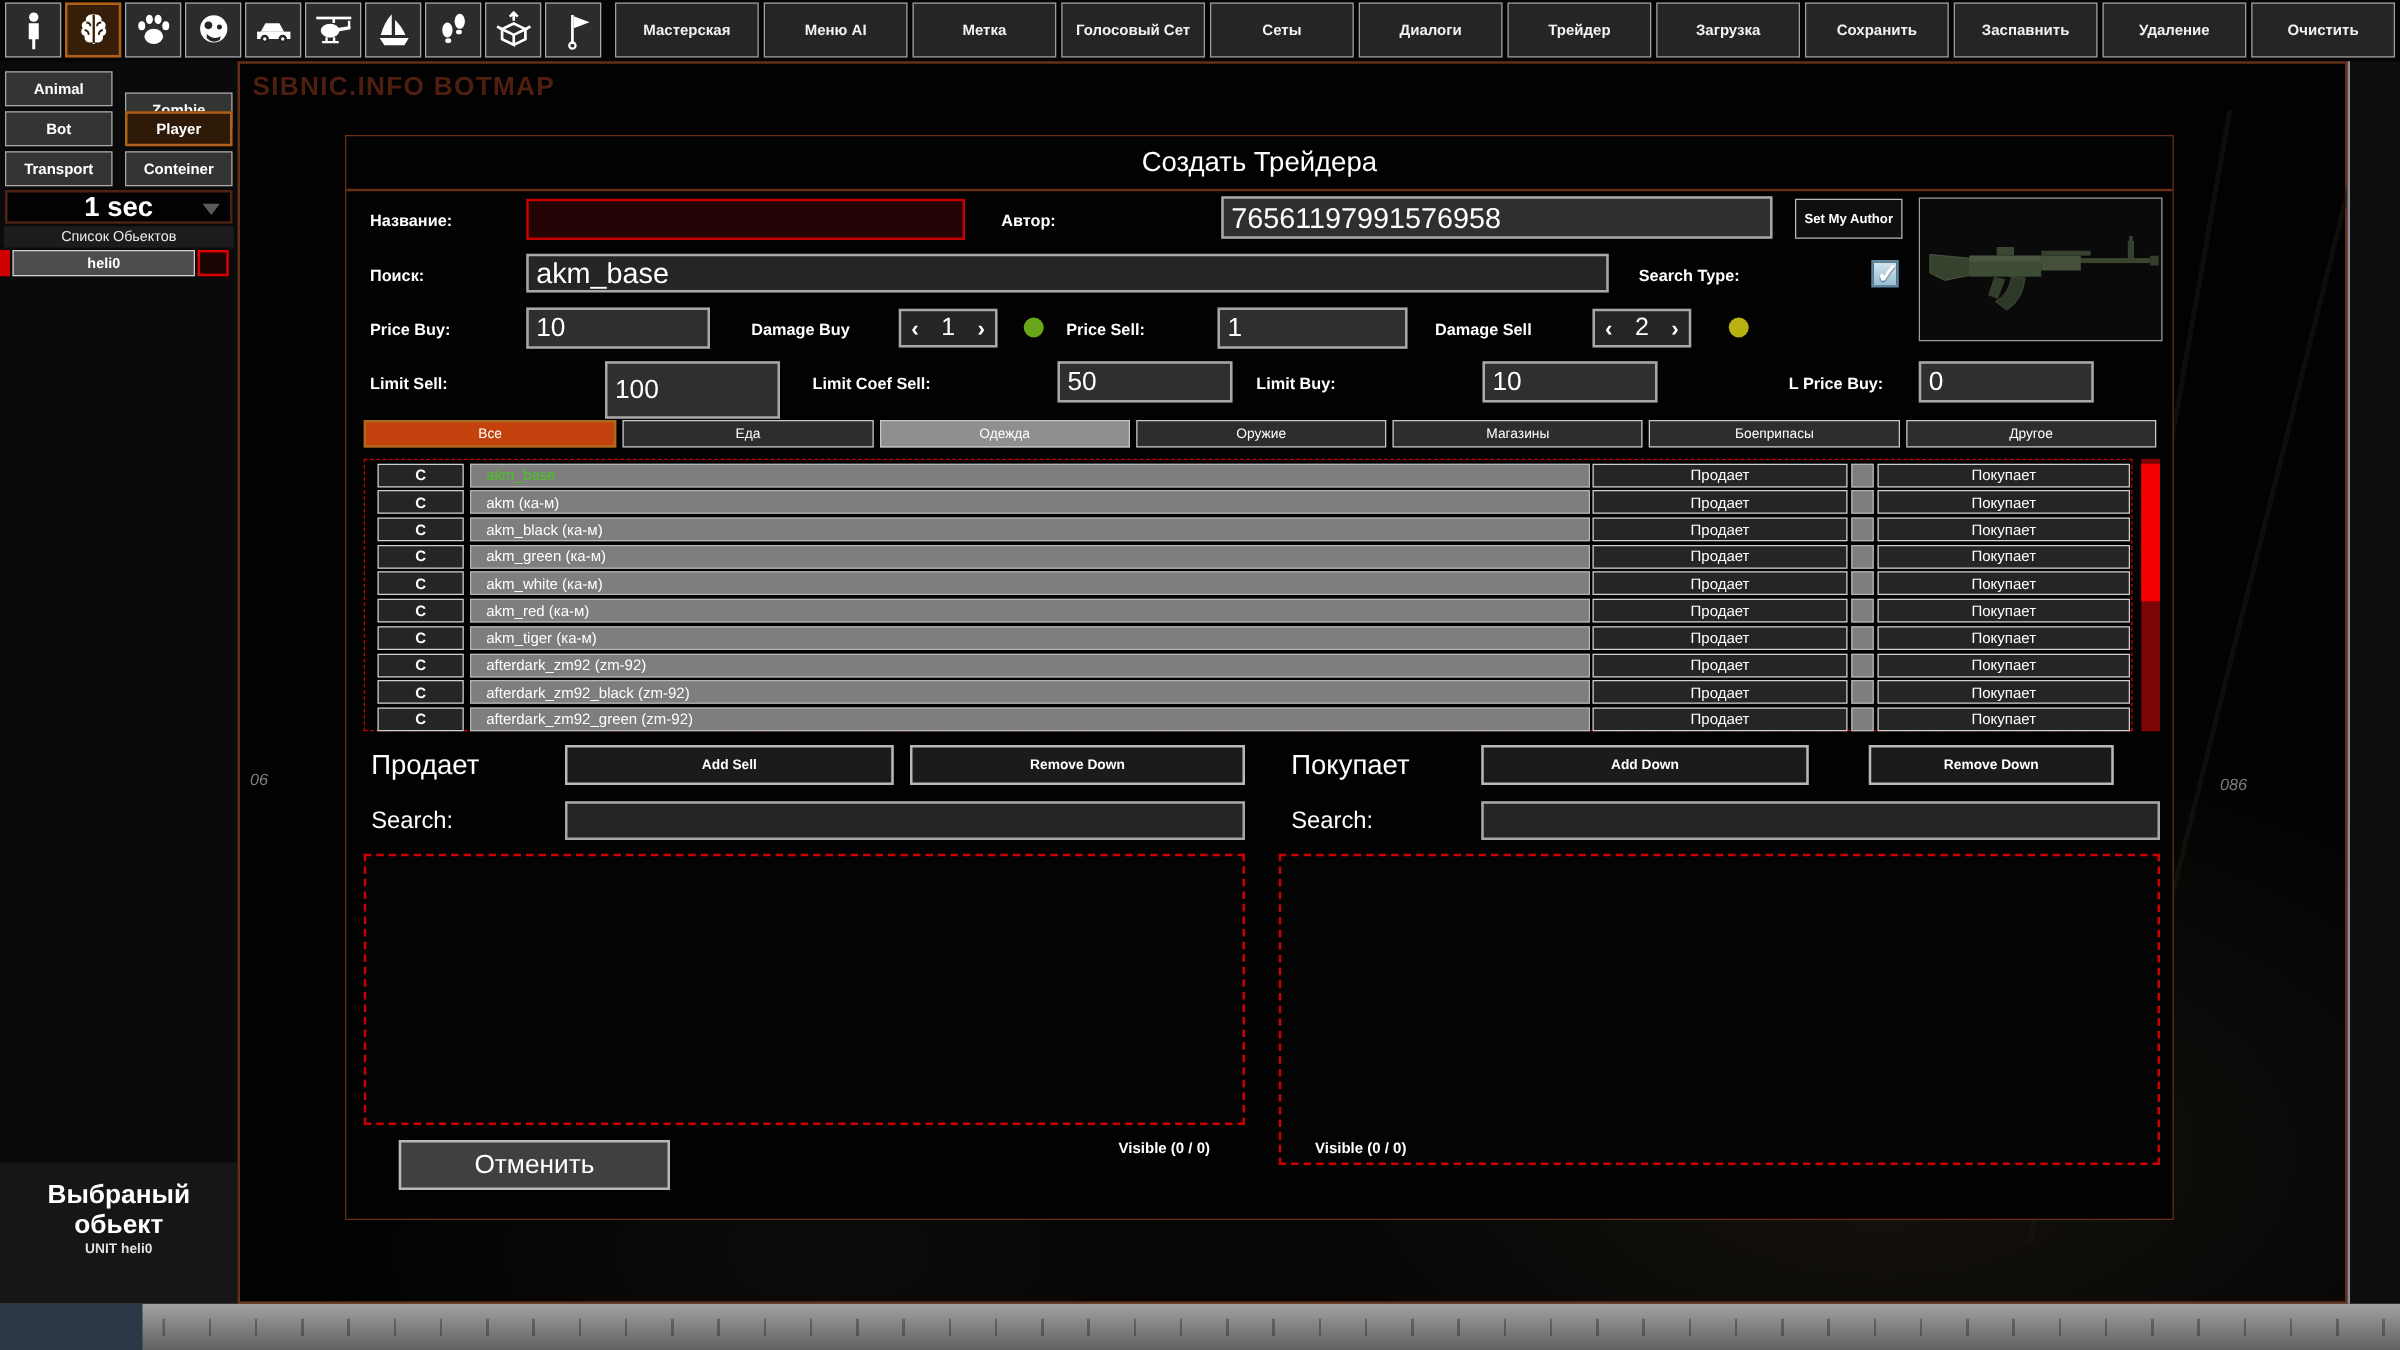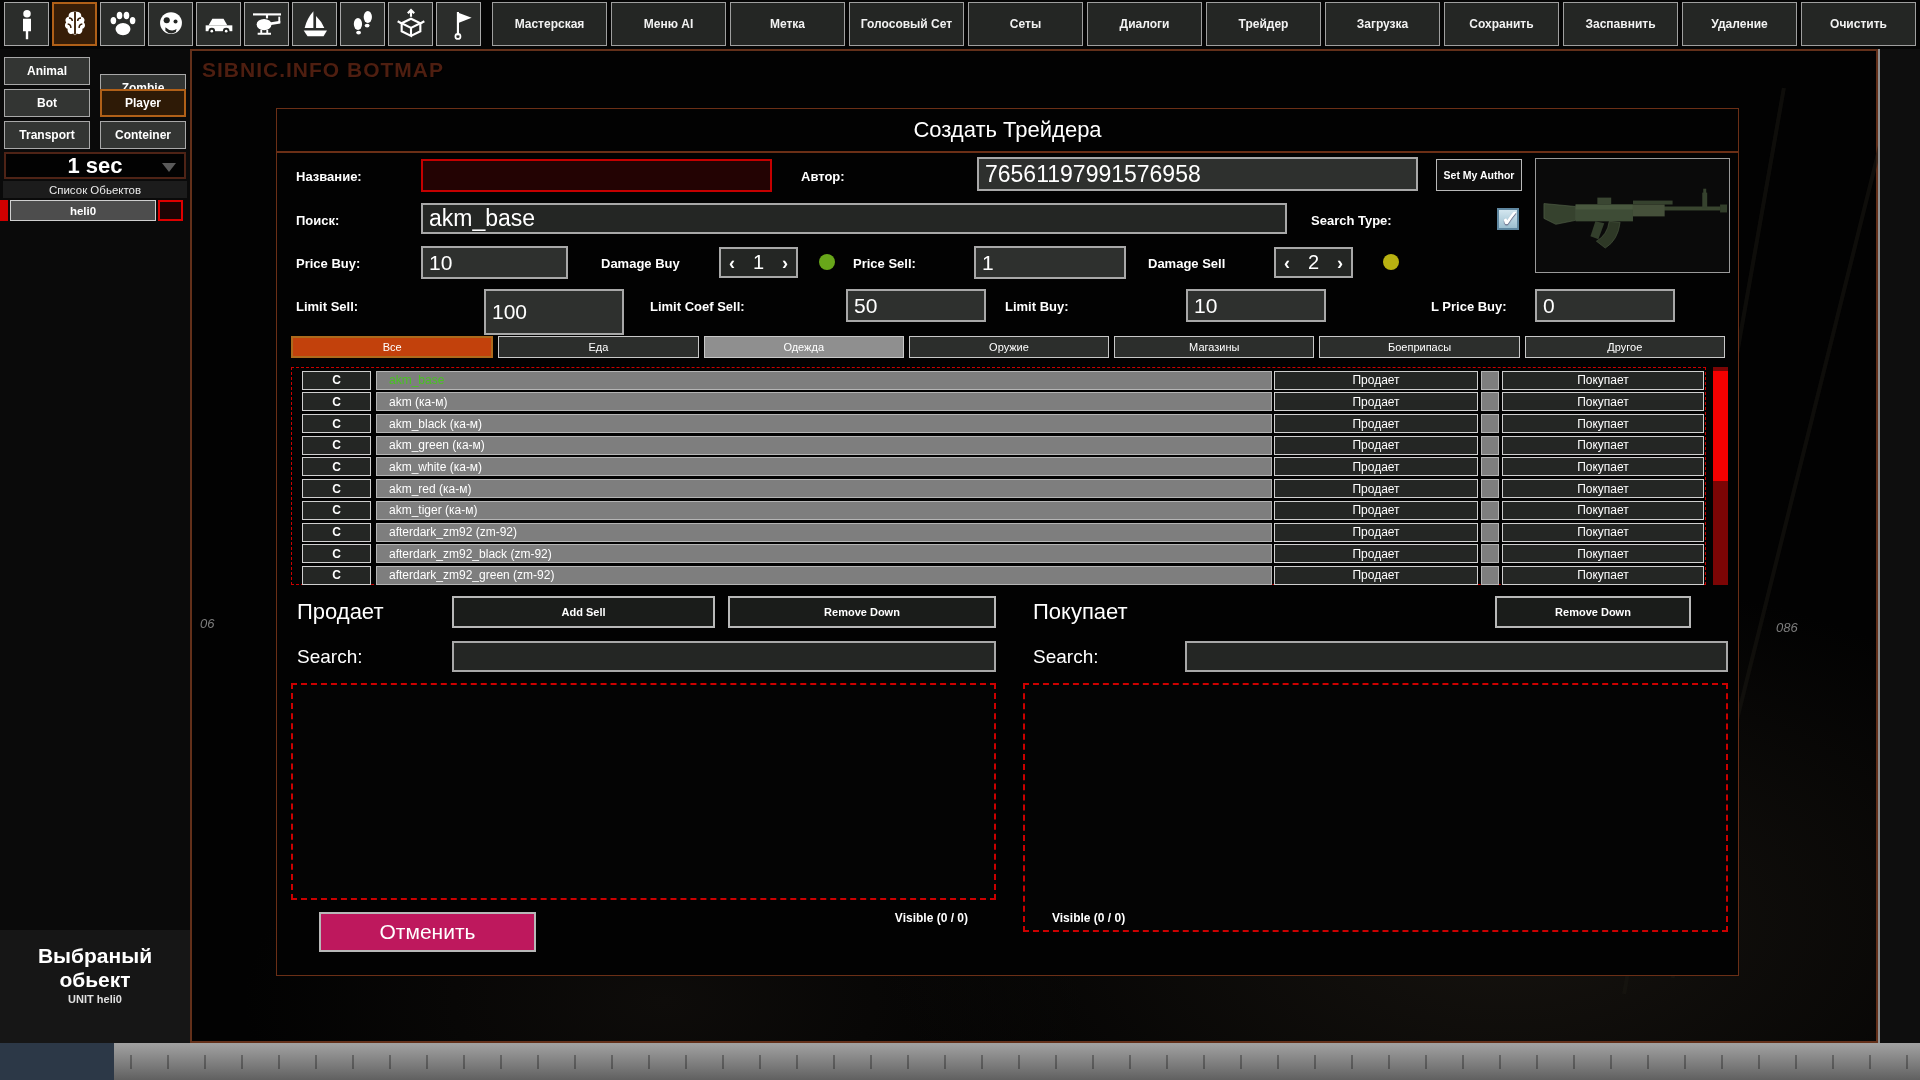--- a/index.html
+++ b/index.html
@@ -414,21 +414,22 @@
 
     <div class="secttl" style="left:20px;top:490px;">Продает</div>
     <div class="pushbtn secbtn" style="left:175px;top:487px;width:263px;height:32px;">Add Sell</div>
     <div class="pushbtn secbtn" style="left:451px;top:487px;width:268px;height:32px;">Remove Down</div>
     <div class="seclbl" style="left:20px;top:537px;">Search:</div>
     <input class="inp dark" style="left: 175px; top: 532px; width: 544px; height: 31px;" value="">
     <div class="dashbox" style="left:14px;top:574px;width:705px;height:217px;"></div>
     <div class="visible" style="left:521px;top:802px;width:170px;text-align:right;">Visible (0 / 0)</div>
 
     <div class="secttl" style="left:756px;top:490px;">Покупает</div>
+    <div class="pushbtn secbtn" style="left:908px;top:487px;width:262px;height:32px;">Add Down</div>
     <div class="pushbtn secbtn" style="left:1218px;top:487px;width:196px;height:32px;">Remove Down</div>
     <div class="seclbl" style="left:756px;top:537px;">Search:</div>
     <input class="inp dark" style="left: 908px; top: 532px; width: 543px; height: 31px;" value="">
     <div class="dashbox" style="left:746px;top:574px;width:705px;height:249px;"></div>
     <div class="visible" style="left:775px;top:802px;width:170px;">Visible (0 / 0)</div>
 
-    <div class="pushbtn" style="left:42px;top:803px;width:217px;height:40px;font-size:21px;background:#be185d;">Отменить</div>
+    <div class="pushbtn" style="left:42px;top:803px;width:217px;height:40px;font-size:21px;background:#404040;">Отменить</div>
   </div>
 </div>
 
 </body></html>

